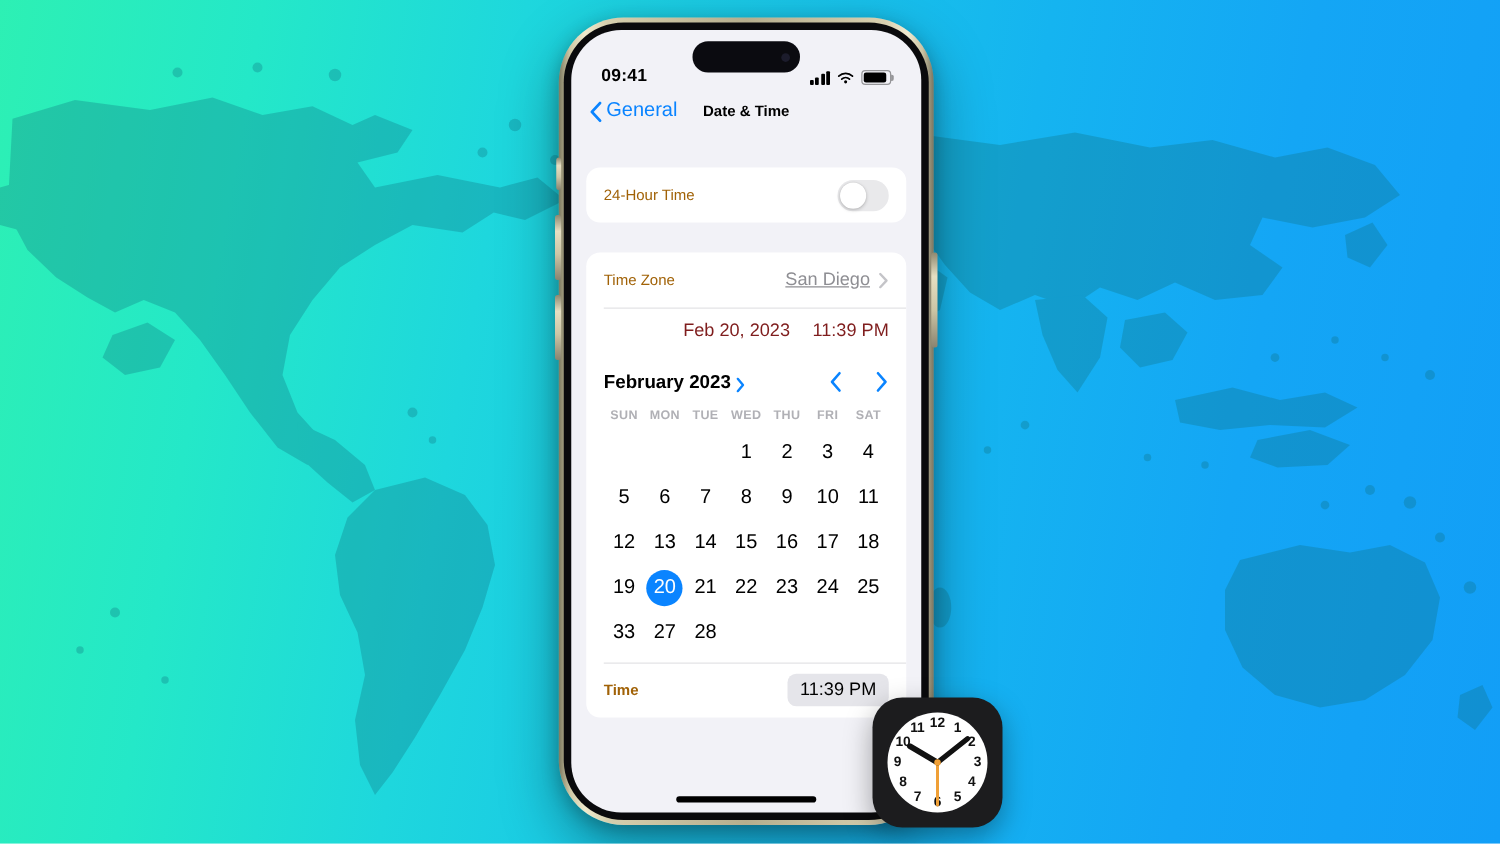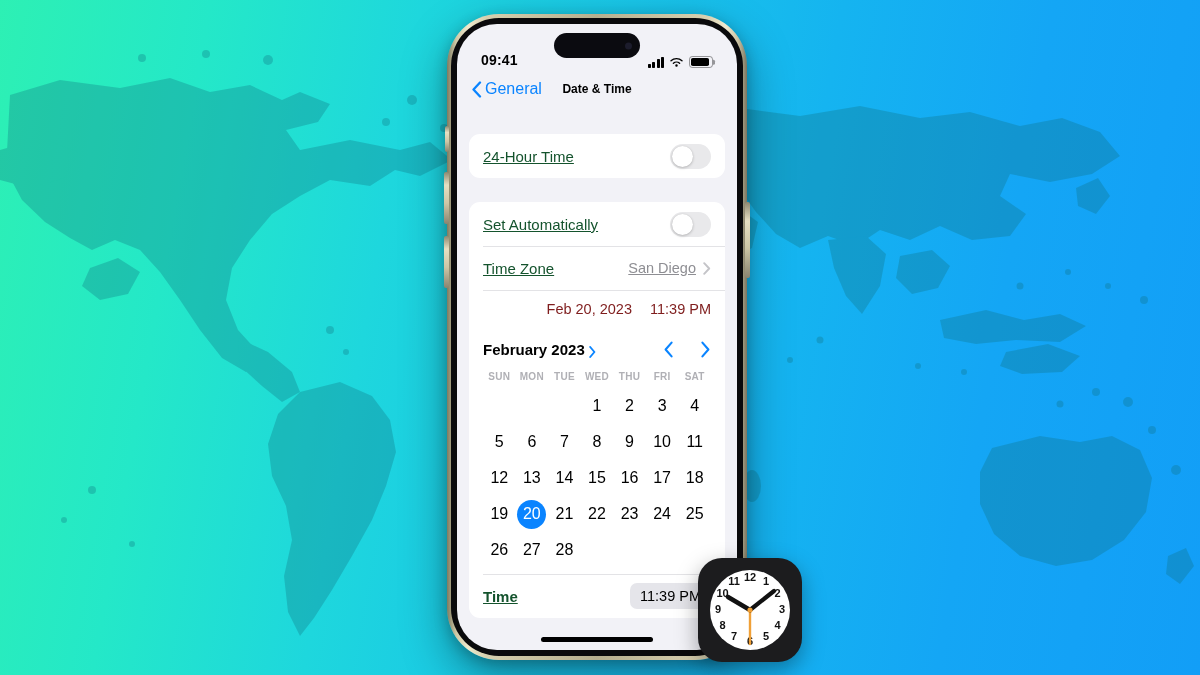--- a/index.html
+++ b/index.html
@@ -146,21 +146,21 @@
   .row {
     display: flex; align-items: center;
     min-height: 44px;
     padding: 0 14px;
     position: relative;
   }
   .row + .row::before {
     content: ""; position: absolute; left: 14px; right: 0; top: 0;
     height: 1px; background: #e3e3e6;
   }
-  .row-label { font-size: 15px; color: #14532d; flex: 1; text-decoration: underline; }
+  .row-label { font-size: 12px; color: #a16207; flex: 1; }
   .row-value { font-size: 14.5px; color: #8e8e93; margin-right: 7px; text-decoration: underline; }
   .disclosure { width: 8px; height: 13px; display: block; }
 
   
   .toggle {
     width: 41px; height: 25px;
     border-radius: 13px;
     background: #e9e9eb;
     position: relative;
     cursor: pointer;
@@ -383,26 +383,20 @@
             <span class="toggle">
               <span class="knob"></span>
             </span>
           </div>
         </div>
 
         <div class="gap-lg"></div>
 
         <div class="card">
 
-          <div class="row">
-            <span class="row-label">Set Automatically</span>
-            <span class="toggle">
-              <span class="knob"></span>
-            </span>
-          </div>
 
           <div class="row">
             <span class="row-label">Time Zone</span>
             <span class="row-value">San Diego</span>
             <svg class="disclosure" viewBox="0 0 8 13">
               <path d="M1.2 1.2 L6.2 6.5 L1.2 11.8" stroke="#c4c4c8" stroke-width="1.9" fill="none" stroke-linecap="round" stroke-linejoin="round"></path>
             </svg>
           </div>
 
           <div class="dtrow">
@@ -510,21 +504,21 @@
                 <div class="day">
                   <span class="pill">23</span>
                 </div>
                 <div class="day">
                   <span class="pill">24</span>
                 </div>
                 <div class="day">
                   <span class="pill">25</span>
                 </div>
                 <div class="day">
-                  <span class="pill">26</span>
+                  <span class="pill">33</span>
                 </div>
                 <div class="day">
                   <span class="pill">27</span>
                 </div>
                 <div class="day">
                   <span class="pill">28</span>
                 </div>
               </div>
           </div>
 

